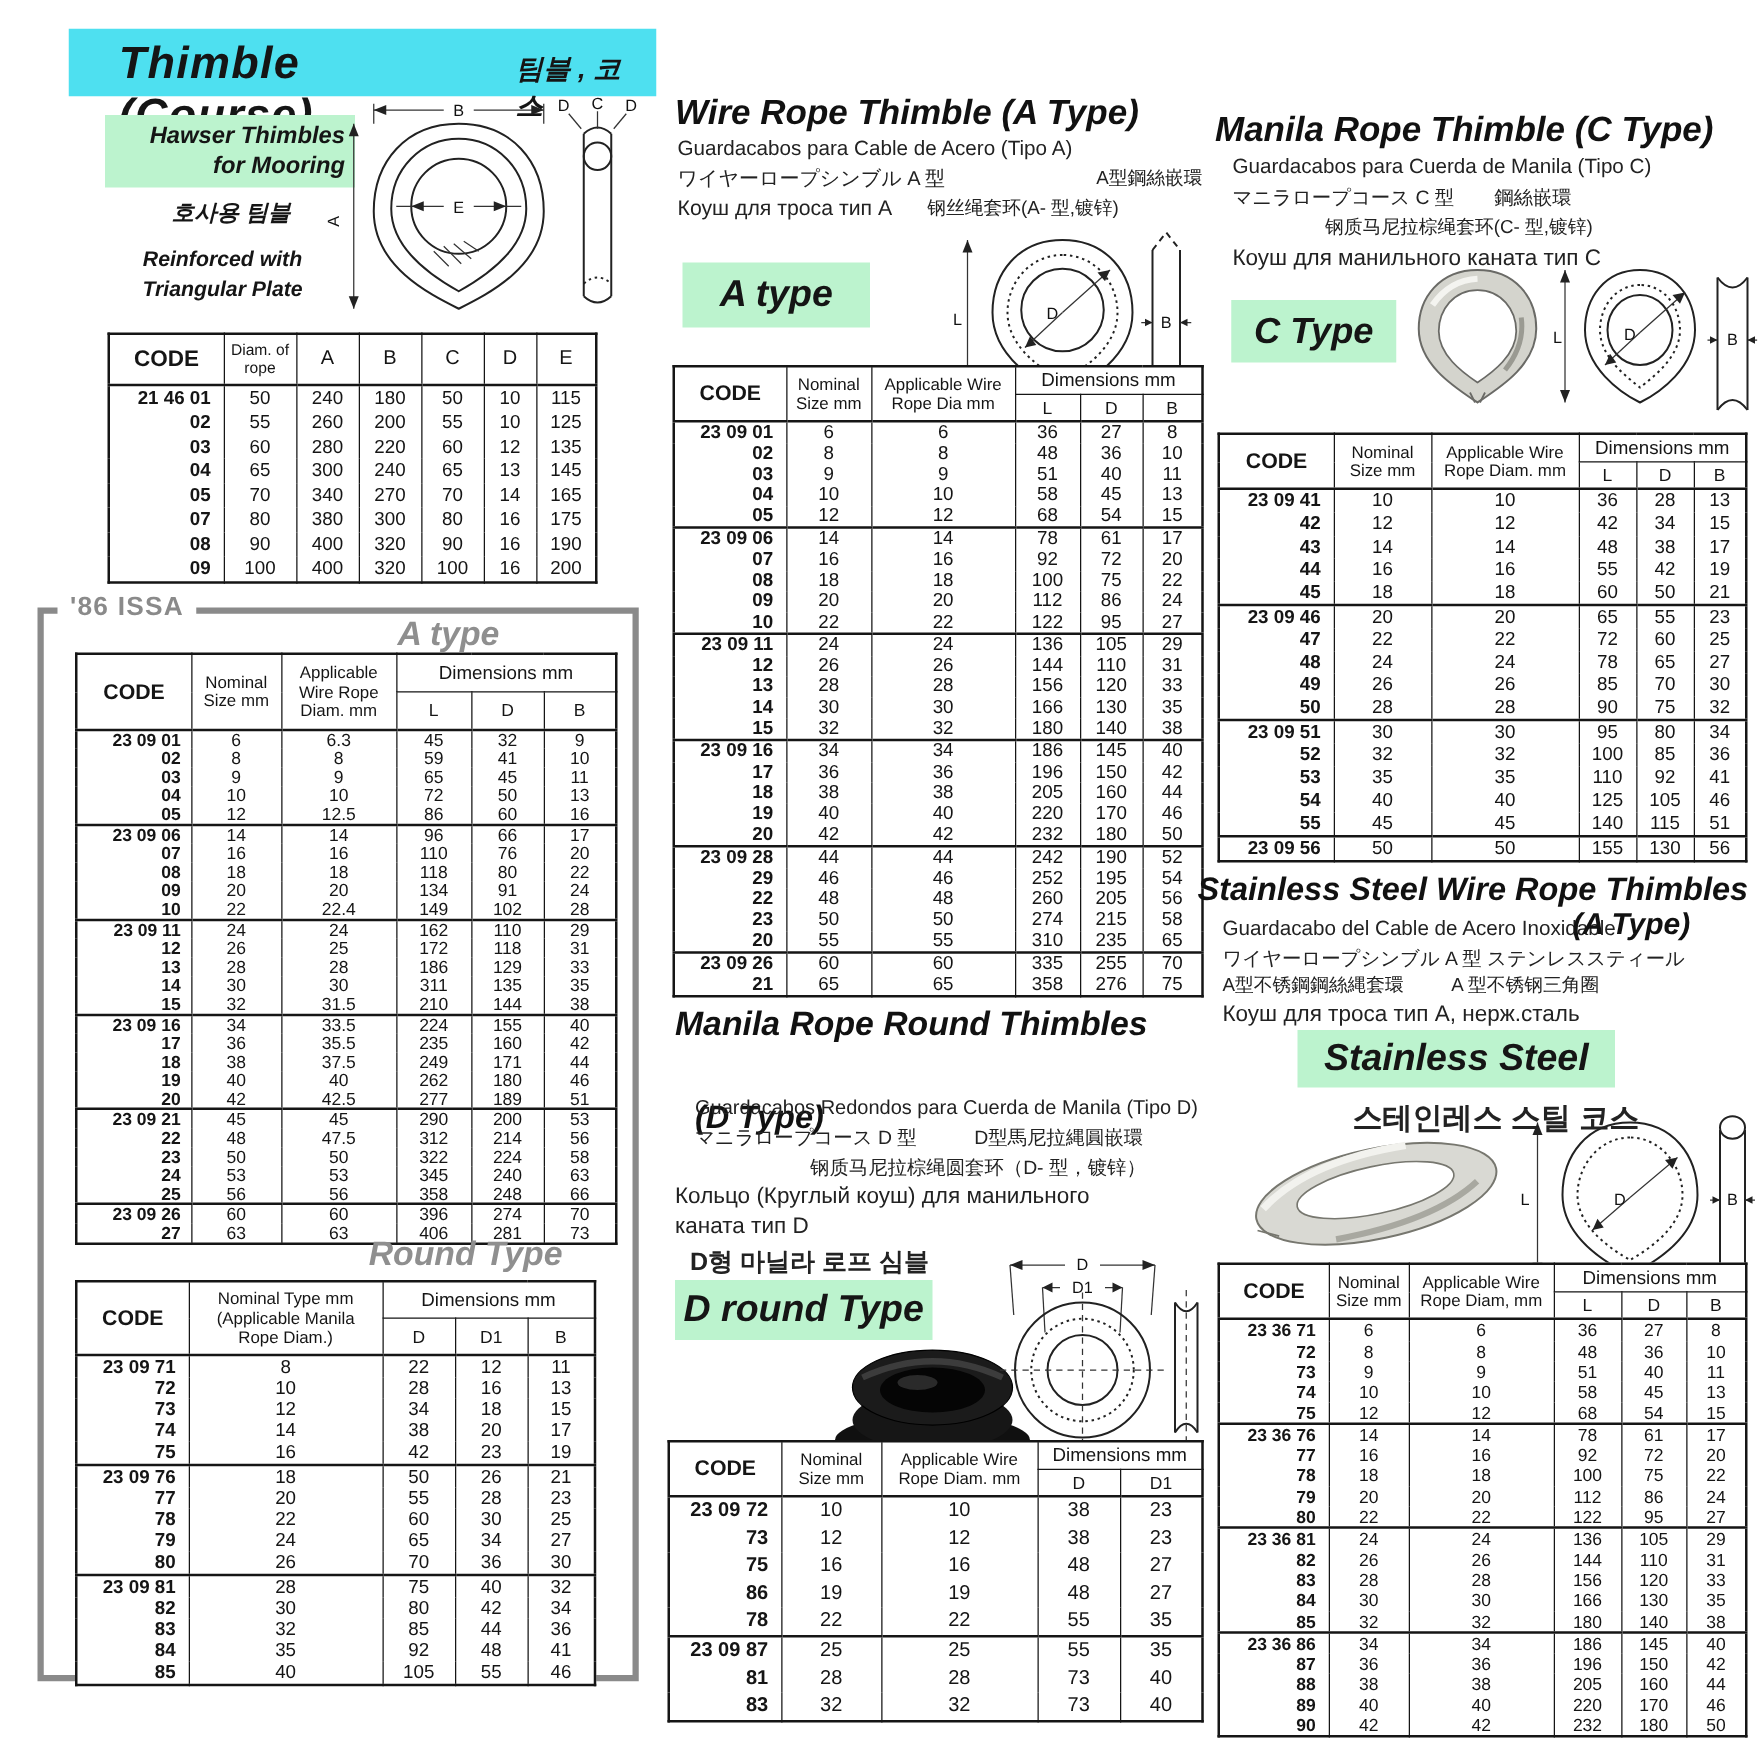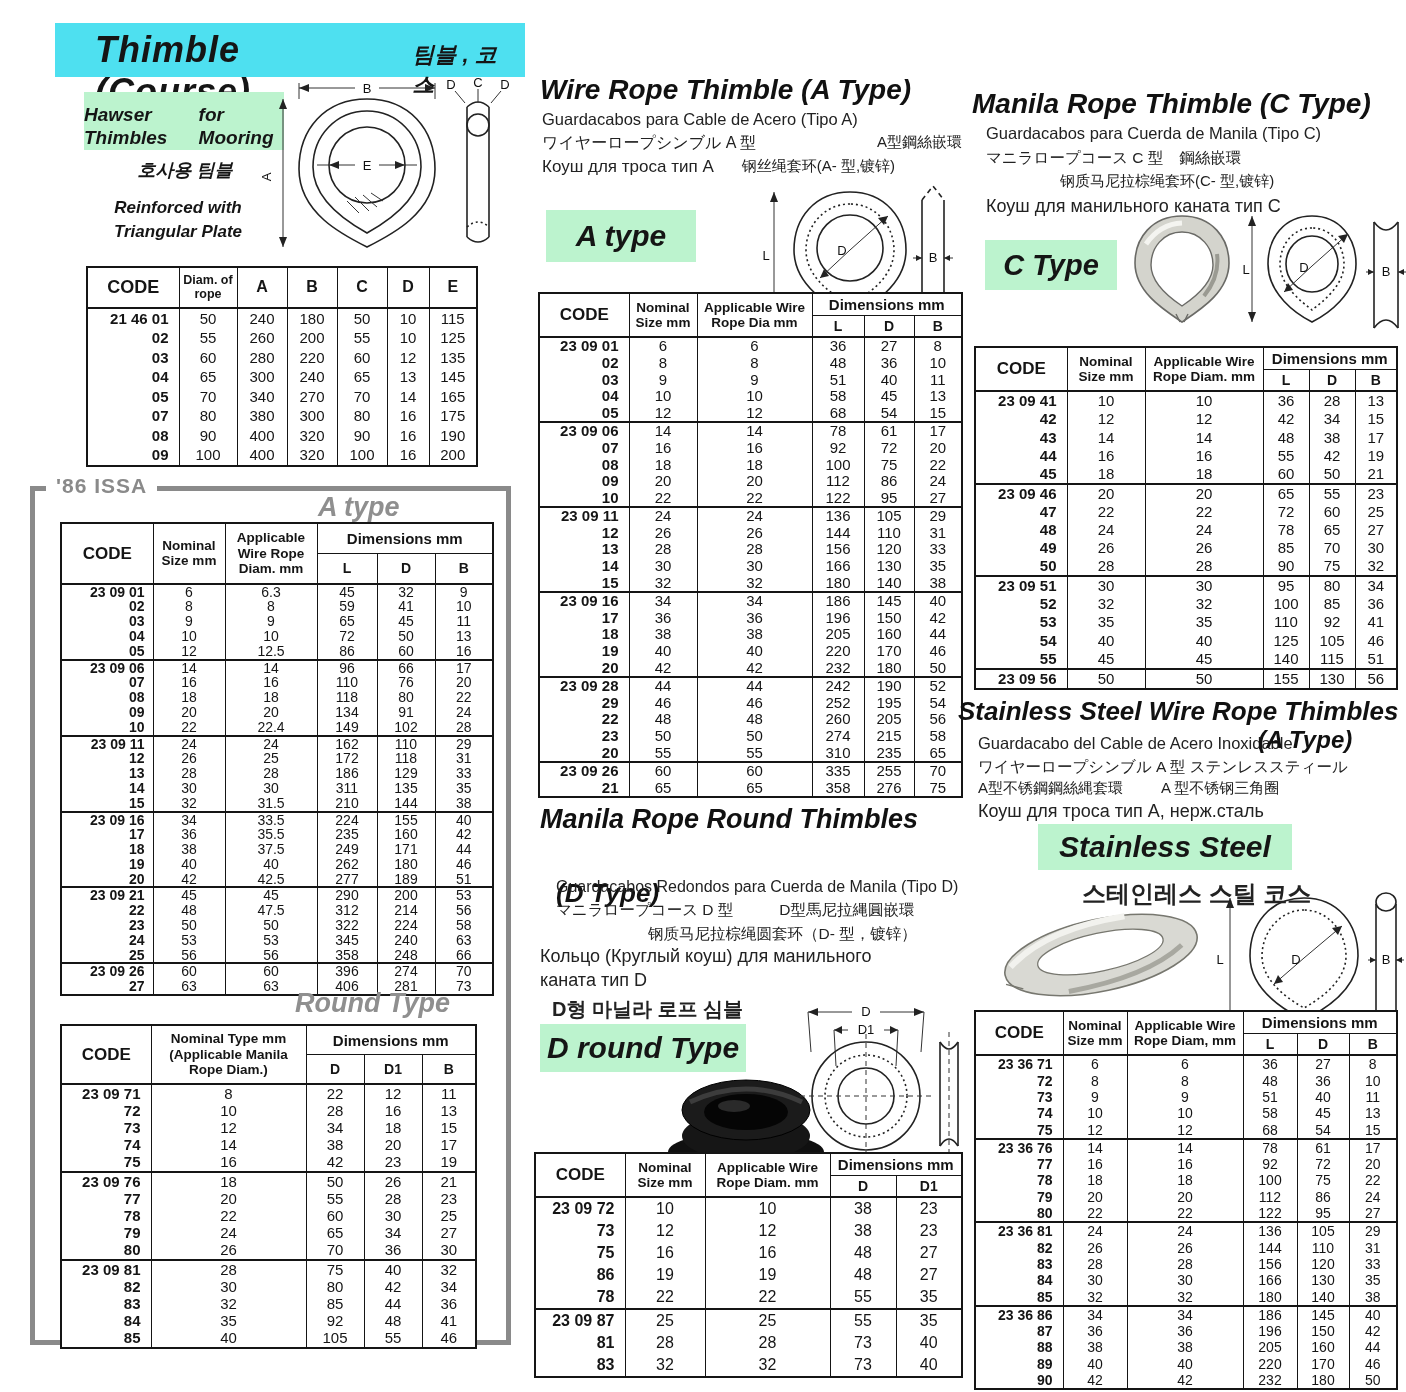--- a/index.html
+++ b/index.html
@@ -12,21 +12,21 @@
   .badge{background:#BCF3CE;display:flex;align-items:center;justify-content:center;font-style:italic;font-weight:bold;}
   .h-sec{font-style:italic;font-weight:bold;color:#111;}
   .h-gray{color:#8f8f8f;font-style:italic;font-weight:bold;}
   .ln{color:#222;white-space:pre;}
   .frame{border:5px solid #8a8a8a;}
   .framelabel{background:#fff;color:#8a8a8a;font-weight:bold;font-size:21px;padding:0 10px;letter-spacing:1px;}
   
   .spec{border-collapse:collapse;table-layout:fixed;width:100%;background:#fff;border:2.2px solid #151515;}
   .spec th,.spec td{border-left:1.6px solid #151515;padding:0;text-align:center;overflow:hidden;}
   .spec .c0{border-left:none;}
-  .spec thead th{border-bottom:2.2px solid #151515;font-weight:bold;font-size:13.5px;padding:4px 2px;line-height:1.15;}
+  .spec thead th{border-bottom:2.2px solid #151515;font-weight:normal;font-size:13.5px;padding:4px 2px;line-height:1.15;}
   .spec thead th.mh0{font-size:17px;font-weight:bold;}
   .spec thead th.dimh{border-bottom:1.4px solid #151515;font-size:15px;padding:2px;}
   .spec thead th.dimc{font-size:14px;padding:2px;}
   .spec tbody td{font-size:15px;}
   .spec tbody td.code{text-align:right;font-weight:bold;padding-right:10px;white-space:pre;}
   .spec tbody tr.sep td{border-top:2.2px solid #151515;}
   #t-hawser thead th{font-size:16px;padding:5px 2px;}
   #t-hawser thead th.mh0{font-size:18px;}
   #t-hawser thead th.mh1{font-size:12.5px;}
   #t-hawser tbody td{line-height:19.5px;font-size:15px;}
@@ -49,21 +49,21 @@
   text{font-family:"Liberation Sans",sans-serif;font-size:13px;fill:#111;}
 </style>
 </head>
 <body>
 
 <div class="abs titlebar" style="left:55px;top:23px;width:420px;height:42px">
   <span class="en">Thimble (Course)</span>
   <span class="kr">팀블 , 코스</span>
 </div>
 
-<div class="abs badge" style="left:84px;top:92px;width:192px;height:58px;flex-direction:row;align-items:flex-end;padding-right:8px;font-size:19px;line-height:1.25">
+<div class="abs badge" style="left:84px;top:92px;width:192px;height:58px;flex-direction:column;align-items:flex-end;padding-right:8px;font-size:19px;line-height:1.25">
   <span>Hawser Thimbles</span>
   <span>for Mooring</span>
 </div>
 <div class="abs it" style="left:110px;top:158px;width:150px;text-align:center;font-size:18px">호사용 팀블</div>
 <div class="abs it" style="left:88px;top:196px;width:180px;text-align:center;font-size:17px;line-height:1.4">
   <div>Reinforced with</div>
   <div>Triangular Plate</div>
 </div>
 
 <div class="abs" style="left:255px;top:75px">
@@ -998,21 +998,21 @@
           <td>32</td>
           <td>73</td>
           <td>40</td>
         </tr>
       </tbody>
     </table>
 </div>
 
 <div class="abs h-sec" style="left:972px;top:88px;font-size:28px">Manila Rope Thimble (C Type)</div>
 <div class="abs ln" style="left:986px;top:124px;font-size:16.5px">Guardacabos para Cuerda de Manila (Tipo C)</div>
-<div class="abs" style="left:986px;top:148px;width:330px;display:flex;gap:16px">
+<div class="abs" style="left:986px;top:148px;width:330px;display:flex;gap:32px">
   <span class="ln" style="font-size:15.5px">マニラロープコース C 型</span>
   <span class="ln" style="font-size:15.5px">鋼絲嵌環</span>
 </div>
 <div class="abs ln" style="left:1060px;top:172px;font-size:15px">钢质马尼拉棕绳套环(C- 型,镀锌)</div>
 <div class="abs ln" style="left:986px;top:196px;font-size:18px">Коуш для манильного каната тип C</div>
 <div class="abs badge" style="left:985px;top:240px;width:132px;height:50px;font-size:29px">C Type</div>
 
 <div class="abs" style="left:1122px;top:210px">
 <svg width="120" height="118" viewBox="0 0 120 118">
   <path d="M60,6 C30,6 13,28 13,53 C13,82 42,100 60,112 C78,100 107,82 107,53 C107,28 90,6 60,6 Z" fill="#d4d4cd" stroke="#6a6a66" stroke-width="1.6"></path>

